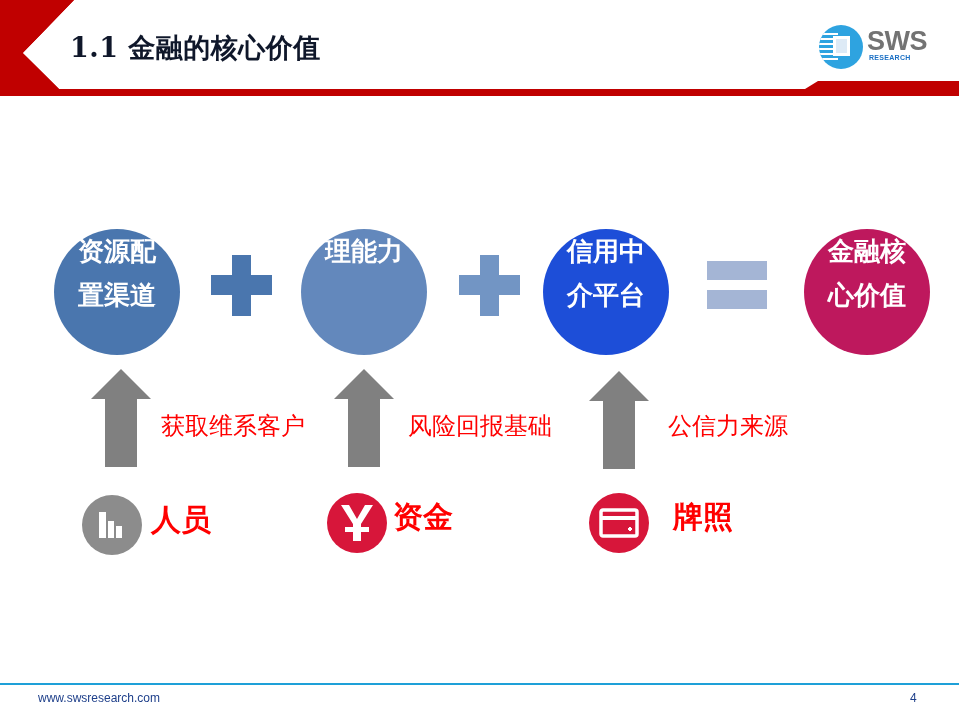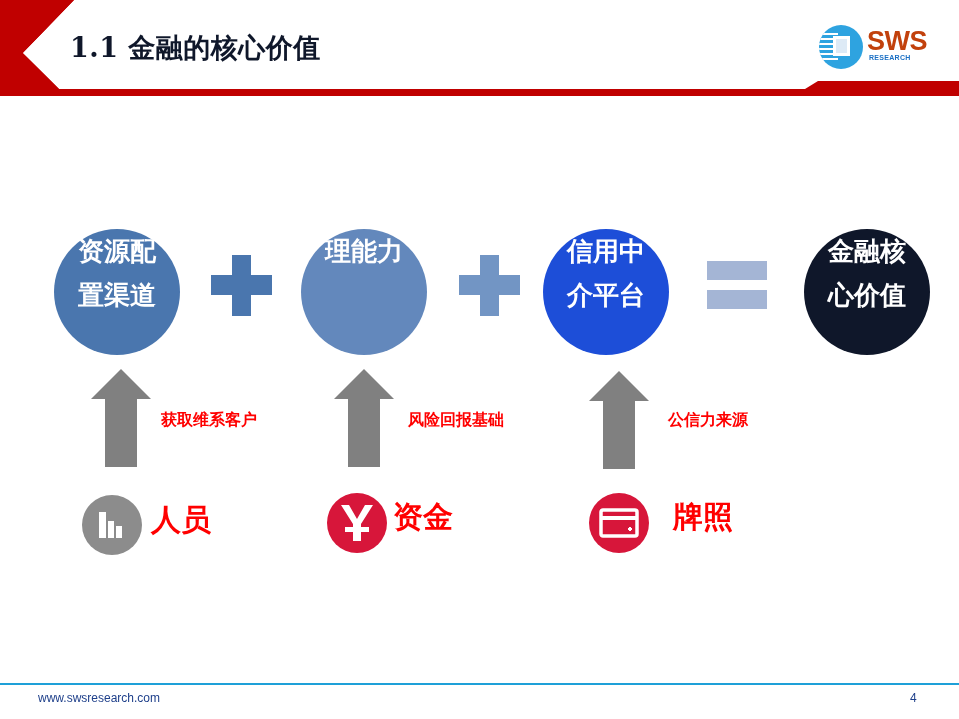--- a/index.html
+++ b/index.html
@@ -13,38 +13,38 @@
   .title {
     position: absolute; left: 70px; top: 30px;
     font-family: "DejaVu Serif", "Liberation Serif", serif;
     font-weight: bold; font-size: 27px; color: #0f172a;
     letter-spacing: 0.5px; white-space: nowrap;
   }
   .logo { position: absolute; left: 818px; top: 24px; width: 120px; height: 48px; }
   .logo-text {
     position: absolute; left: 49px; top: 2px;
     font-family: "Liberation Sans", "DejaVu Sans", sans-serif;
-    font-weight: bold; font-size: 27px; color: #c2410c; letter-spacing: -0.5px;
+    font-weight: bold; font-size: 27px; color: #737373; letter-spacing: -0.5px;
   }
   .logo-sub {
     position: absolute; left: 51px; top: 30px;
     font-family: "Liberation Sans", "DejaVu Sans", sans-serif;
     font-weight: bold; font-size: 7px; color: #1a6fc4; letter-spacing: 0.3px;
   }
   .circle {
     position: absolute; width: 126px; height: 126px; border-radius: 50%;
     display: flex; align-items: flex-start; justify-content: center; text-align: center;
     color: #ffffff; font-weight: bold; font-size: 26px; line-height: 44px;
   }
   .circle span { display: block; }
   .plus-h, .plus-v { position: absolute; }
   .eq-bar { position: absolute; background: #a4b5d5; }
   .arrow { position: absolute; }
   .red-label {
-    position: absolute; color: #ff0000; font-weight: bold; font-size: 16px; white-space: nowrap;
+    position: absolute; color: #ff0000; font-weight: normal; font-size: 24px; white-space: nowrap;
   }
   .big-label {
     position: absolute; color: #ff0000; font-weight: bold; font-size: 30px; white-space: nowrap;
   }
   .icon-circle {
     position: absolute; width: 60px; height: 60px; border-radius: 50%;
     display: flex; align-items: center; justify-content: center;
   }
   .footer-line { position: absolute; left: 0; top: 683px; width: 959px; height: 2px; background: #1ea0d8; }
   .footer-url {
@@ -124,21 +124,21 @@
     <span>信用中</span>
     <span>介平台</span>
   </div>
 </div>
 
 <div class="abs" style="left:707px; top:261px; width:60px; height:49px;">
   <div class="eq-bar" style="left:0; top:0; width:60px; height:19px;"></div>
   <div class="eq-bar" style="left:0; top:29px; width:60px; height:19px;"></div>
 </div>
 
-<div class="circle" style="left:804px; top:229px; background:#0f172a;">
+<div class="circle" style="left:804px; top:229px; background:#be185d;">
   <div>
     <span>金融核</span>
     <span>心价值</span>
   </div>
 </div>
 
 <svg class="arrow" style="left:91px; top:369px;" width="60" height="99" viewBox="0 0 60 99">
   <polygon points="30,0 60,30 46,30 46,98 14,98 14,30 0,30" fill="#808080"></polygon>
 </svg>
 <div class="red-label" style="left:161px; top:410px;">获取维系客户</div>

